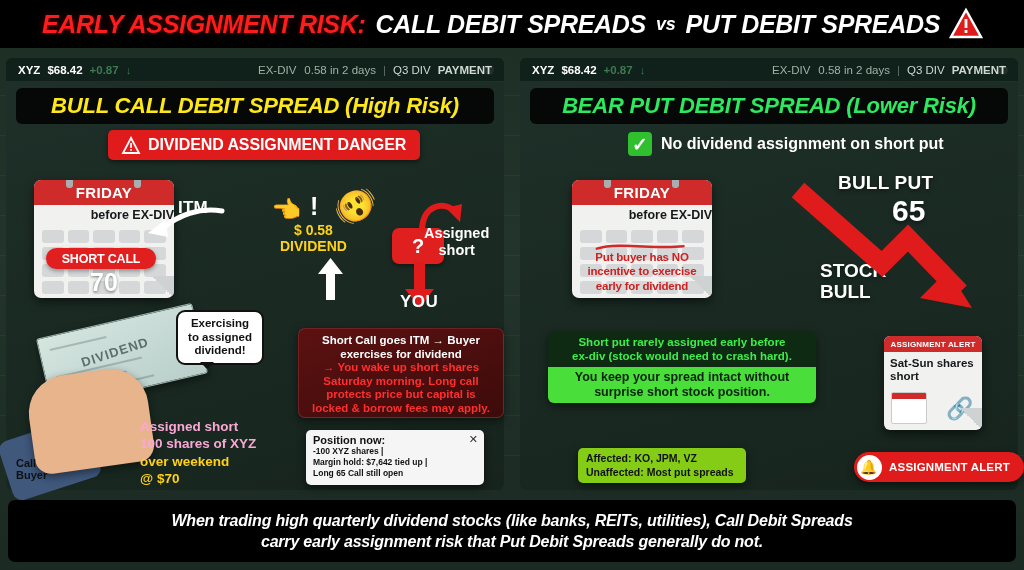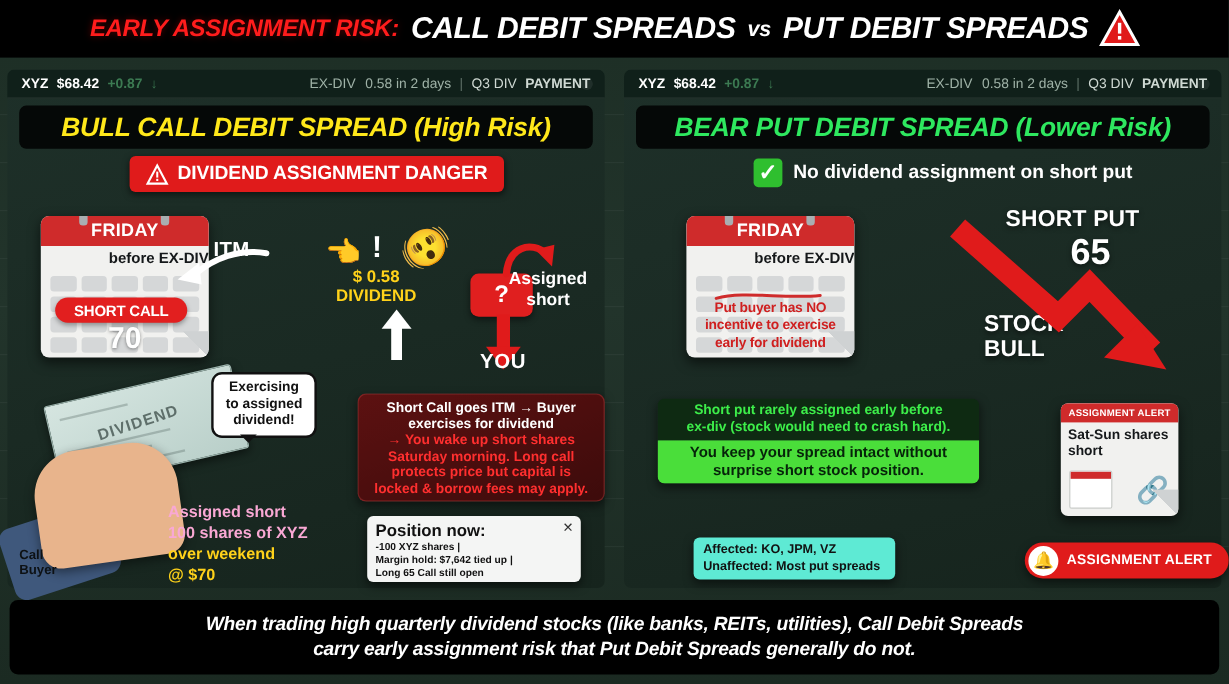--- a/index.html
+++ b/index.html
@@ -16,21 +16,21 @@
       linear-gradient(180deg,#1d2e25 0%, #22342b 45%, #1b2a22 100%); }
   .gridline{ position:absolute; left:0; right:0; height:1px; background:rgba(255,255,255,.045); }
   .axlab{ position:absolute; right:6px; font-size:9px; color:rgba(200,215,205,.42);
           letter-spacing:.4px; transform:translateY(-50%); }
 
   
   .titlebar{
     position:absolute; left:0; top:0; width:1024px; height:48px; background:#000;
     display:flex; align-items:center; justify-content:center; gap:10px; z-index:30;
   }
-  .ttl-red{ color:#ff1c1c; font-size:20px; font-weight:bold; font-style:italic;
+  .ttl-red{ color:#ff1c1c; font-size:25px; font-weight:bold; font-style:italic;
             letter-spacing:-.3px; text-shadow:0 0 6px rgba(255,0,0,.35); }
   .ttl-white{ color:#fff; font-size:25px; font-weight:bold; font-style:italic; letter-spacing:-.3px;}
   .ttl-vs{ font-size:18px; }
   .warn-badge{ width:32px; height:30px; position:relative; }
 
   
   .panel{ position:absolute; top:58px; width:498px; height:432px;
           border-radius:6px; overflow:hidden; }
   .panel.left{ left:6px; }
   .panel.right{ left:520px; }
@@ -152,42 +152,42 @@
         background:linear-gradient(160deg,#5c1111,#3d0b0b); border-radius:7px;
         border:1px solid rgba(255,90,90,.25); padding:5px 6px; text-align:center;
         box-shadow:0 3px 8px rgba(0,0,0,.5); }
   .redbox .w{ color:#fff; font-size:11.5px; font-weight:bold; line-height:1.18; }
   .redbox .r{ color:#ff2f2f; font-size:11.5px; font-weight:bold; line-height:1.18; }
 
   
   .posbox{ position:absolute; left:306px; top:430px; width:178px; height:55px;
         background:#f4f5f4; border-radius:5px; padding:4px 7px;
         box-shadow:0 3px 8px rgba(0,0,0,.55); }
-  .posbox .t{ font-size:14px; font-weight:bold; color:#111; }
+  .posbox .t{ font-size:11px; font-weight:bold; color:#111; }
   .posbox .l{ font-size:8.5px; font-weight:bold; color:#111; line-height:1.32; }
   .posbox .x{ position:absolute; right:6px; top:3px; font-size:11px; color:#333; }
 
   
   .shortput{ position:absolute; left:838px; top:172px; color:#fff; font-size:19px;
         font-weight:bold; letter-spacing:.2px; text-shadow:0 2px 4px rgba(0,0,0,.5);}
   .sp65{ position:absolute; left:892px; top:194px; color:#fff; font-size:30px;
         font-weight:bold; text-shadow:0 2px 4px rgba(0,0,0,.5);}
   .stockdrops{ position:absolute; left:820px; top:260px; color:#fff; font-size:19px;
         font-weight:bold; line-height:1.12; text-shadow:0 2px 4px rgba(0,0,0,.5);}
 
   .greenbox{ position:absolute; left:548px; top:332px; width:268px; border-radius:6px;
         overflow:hidden; box-shadow:0 3px 8px rgba(0,0,0,.5); }
   .gb1{ background:#0e2a12; padding:4px 6px; text-align:center;
         color:#3dee4a; font-size:11.5px; font-weight:bold; line-height:1.18; }
   .gb2{ background:linear-gradient(180deg,#1c5a22,#2f8f2c); padding:3px 6px;
         text-align:center; color:#fff; font-size:12.5px; font-weight:bold; }
   .gb3{ background:#4ade3a; padding:3px 16px; text-align:center; color:#06240a;
         font-size:12.5px; font-weight:bold; line-height:1.2; }
 
-  .affbox{ position:absolute; left:578px; top:448px; width:168px; background:#5eead4;
+  .affbox{ position:absolute; left:578px; top:448px; width:168px; background:#84cc16;
         border-radius:5px; padding:4px 8px; box-shadow:0 3px 8px rgba(0,0,0,.5); }
   .affbox div{ font-size:10.5px; font-weight:bold; color:#111; line-height:1.3; }
 
   .alertcal{ position:absolute; left:884px; top:336px; width:98px; height:94px;
         background:#f1f1ef; border-radius:6px; overflow:hidden;
         box-shadow:0 4px 10px rgba(0,0,0,.55); }
   .alertcal .top{ height:16px; background:#cf2b2b; color:#fff; font-size:8px;
         font-weight:bold; display:flex; align-items:center; justify-content:center;
         letter-spacing:.2px;}
   .alertcal .body{ padding:5px 6px; font-size:11.5px; font-weight:bold; color:#15181a;
@@ -451,21 +451,21 @@
       <path d="M2,8 C30,0 70,9 106,5" stroke="#cf2b2b" stroke-width="3" fill="none" stroke-linecap="round"></path>
     </svg>
     <div class="putno">
       <div>Put buyer has NO</div>
       <div>incentive to exercise</div>
       <div>early for dividend</div>
     </div>
     <div class="fold"></div>
   </div>
 
-  <div class="shortput">SHORT PUT</div>
+  <div class="shortput">BULL PUT</div>
   <div class="sp65">65</div>
   <div class="stockdrops">
     <div>STOCK</div>
     <div>BULL</div>
   </div>
   <svg style="position:absolute; left:790px; top:180px;" width="190" height="140">
     <path d="M8,10 L92,84 L118,58 L170,112" stroke="#e01b1b" stroke-width="19" fill="none" stroke-linejoin="miter" stroke-linecap="butt"></path>
     <polygon points="182,128 130,118 158,90" fill="#e01b1b"></polygon>
   </svg>
 

